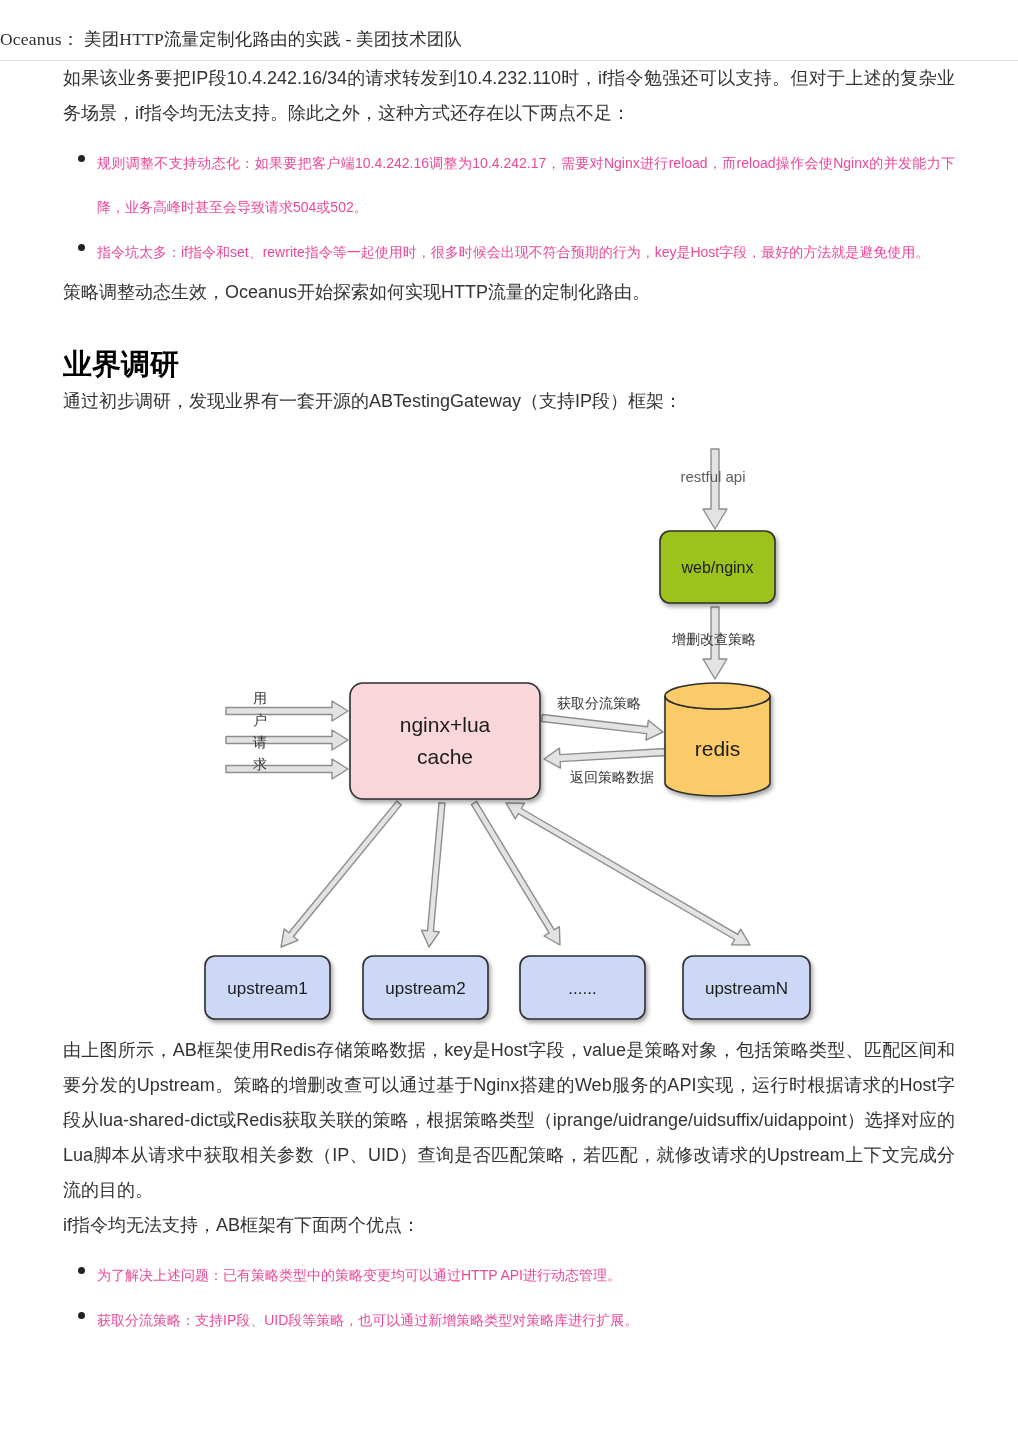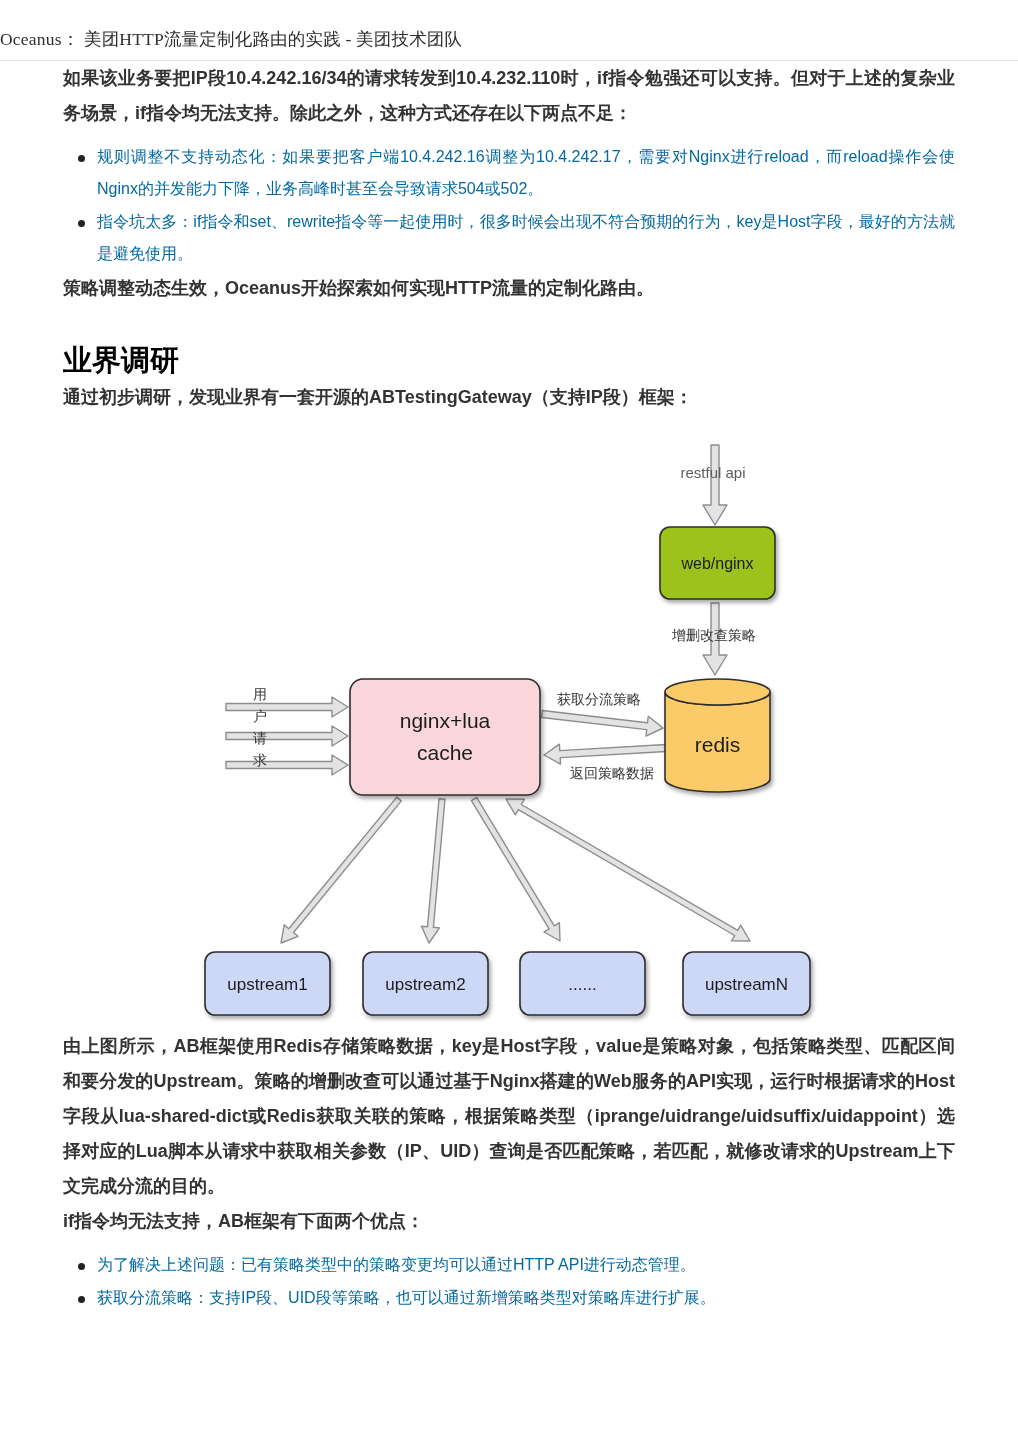--- a/index.html
+++ b/index.html
@@ -22,21 +22,20 @@
     letter-spacing: 0.2px;
   }
   main.content { padding: 0 63px; }
   p.body-p {
     font-size: 18px;
     line-height: 35px;
     margin: 0;
     color: #333;
     text-align: justify;
     text-justify: inter-ideograph;
-    font-weight: bold;
   }
   .p1 { margin-top: 46px; }
   .p2 { margin-top: 17px; }
   .p3 { margin-top: 26px; }
   .p4 { margin-top: 30px; }
   .p5 { margin-top: 18px; }
   h2.section-h {
     margin: 34px 0 0 0;
     font-size: 29px;
     line-height: 40px;
@@ -44,23 +43,23 @@
     color: #000000;
   }
   ul.blist {
     list-style: none;
     margin: 10px 0 0 0;
     padding: 0;
   }
   ul.blist li {
     position: relative;
     padding-left: 34px;
-    font-size: 16px;
-    line-height: 32px;
-    color: #0369a1;
+    font-size: 14px;
+    line-height: 44px;
+    color: #ec4899;
     margin-bottom: 1px;
     text-align: justify;
   }
   ul.blist li::before {
     content: "";
     position: absolute;
     left: 15px; top: 13.5px;
     width: 7px; height: 7px;
     border-radius: 50%;
     background: #222;

